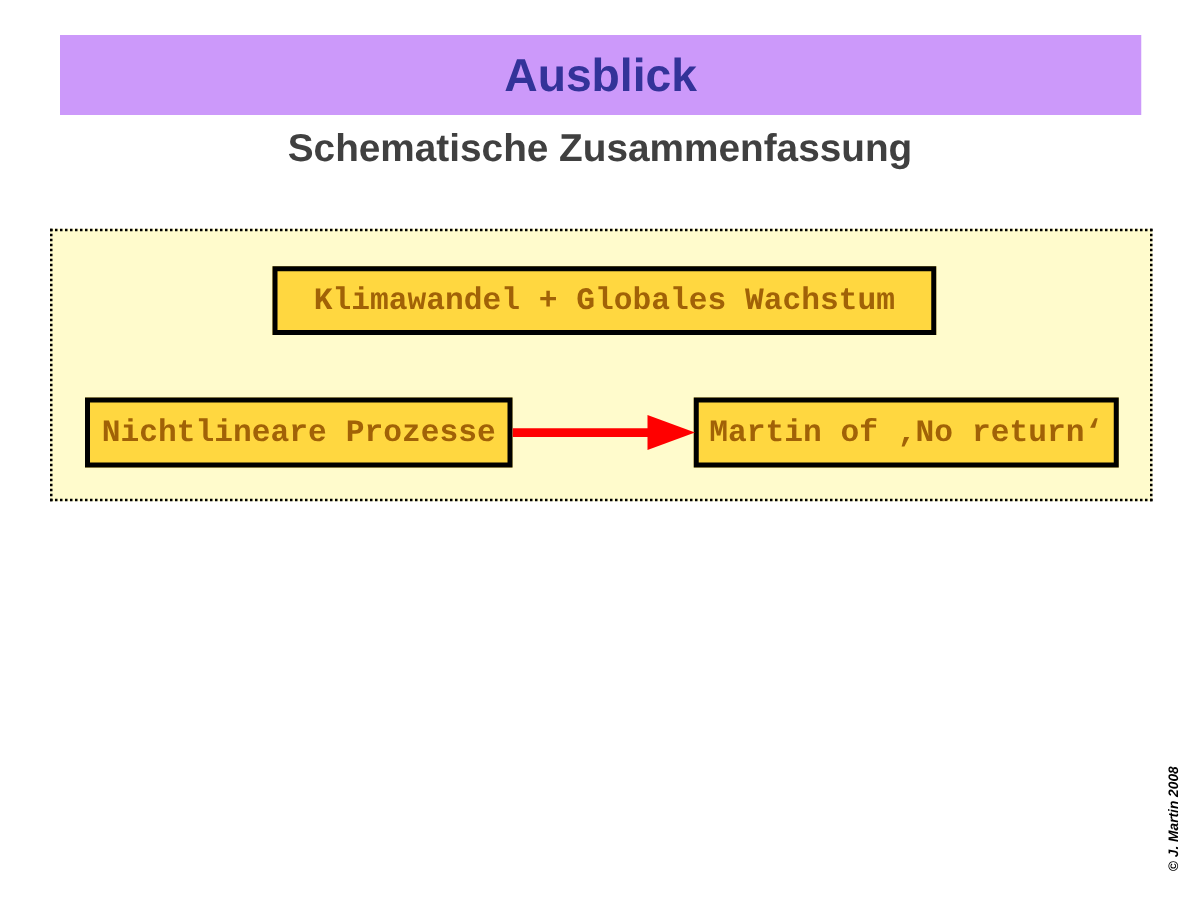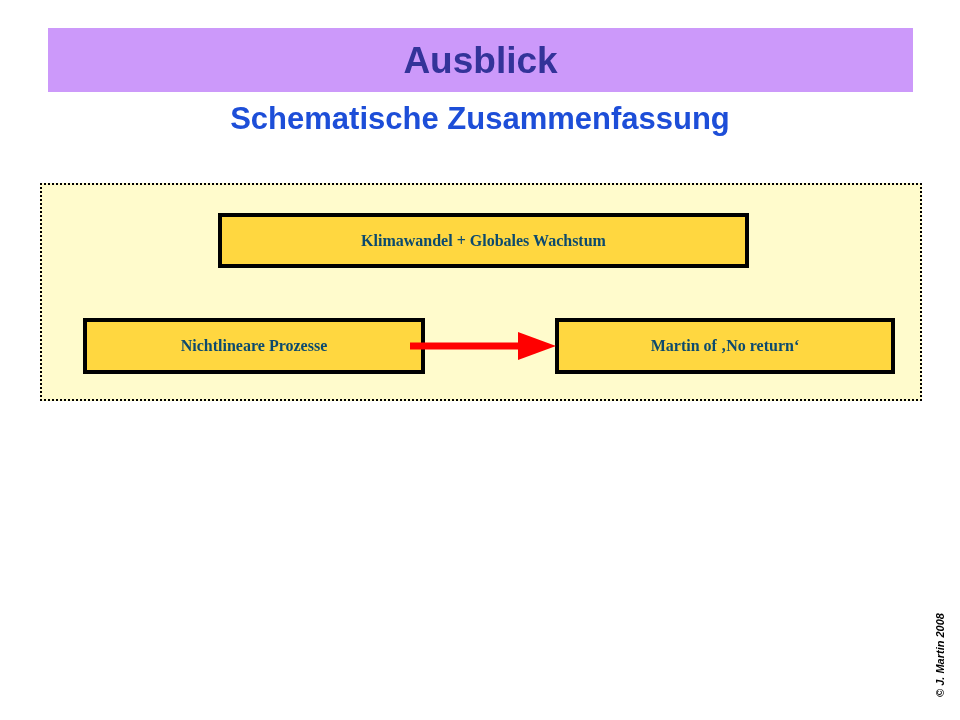--- a/index.html
+++ b/index.html
@@ -47,21 +47,21 @@
   
   .subtitle {
     position: absolute;
     left: 0;
     top: 101px;
     width: 960px;
     text-align: center;
     font-family: "Liberation Sans", sans-serif;
     font-size: 31px;
     font-weight: bold;
-    color: #1d4ed8;
+    color: #404040;
     white-space: nowrap;
   }
 
   
   .diagram-frame {
     position: absolute;
     left: 40px;
     top: 183px;
     width: 882px;
     height: 218px;
@@ -74,41 +74,40 @@
   .proc-box {
     position: absolute;
     background: #ffd740;
     border: 4px solid #000000;
     box-sizing: border-box;
     display: flex;
     align-items: center;
     justify-content: center;
   }
   .proc-box .proc-label {
-    font-family: Liberation Serif, serif;
-    font-size: 16px;
+    font-family: Liberation Mono, monospace;
+    font-size: 25px;
     font-weight: bold;
-    color: #0c4a6e;
+    color: #a16207;
     white-space: nowrap;
     line-height: 1;
   }
 
   
   #box-climate {
     left: 218px;
     top: 213px;
     width: 531px;
     height: 55px;
   }
   #box-nonlinear {
     left: 68px;
     top: 318px;
     width: 342px;
     height: 56px;
-    margin-left: 15px;
   }
   #box-noreturn {
     left: 555px;
     top: 318px;
     width: 340px;
     height: 56px;
   }
 
   
   .arrow {

